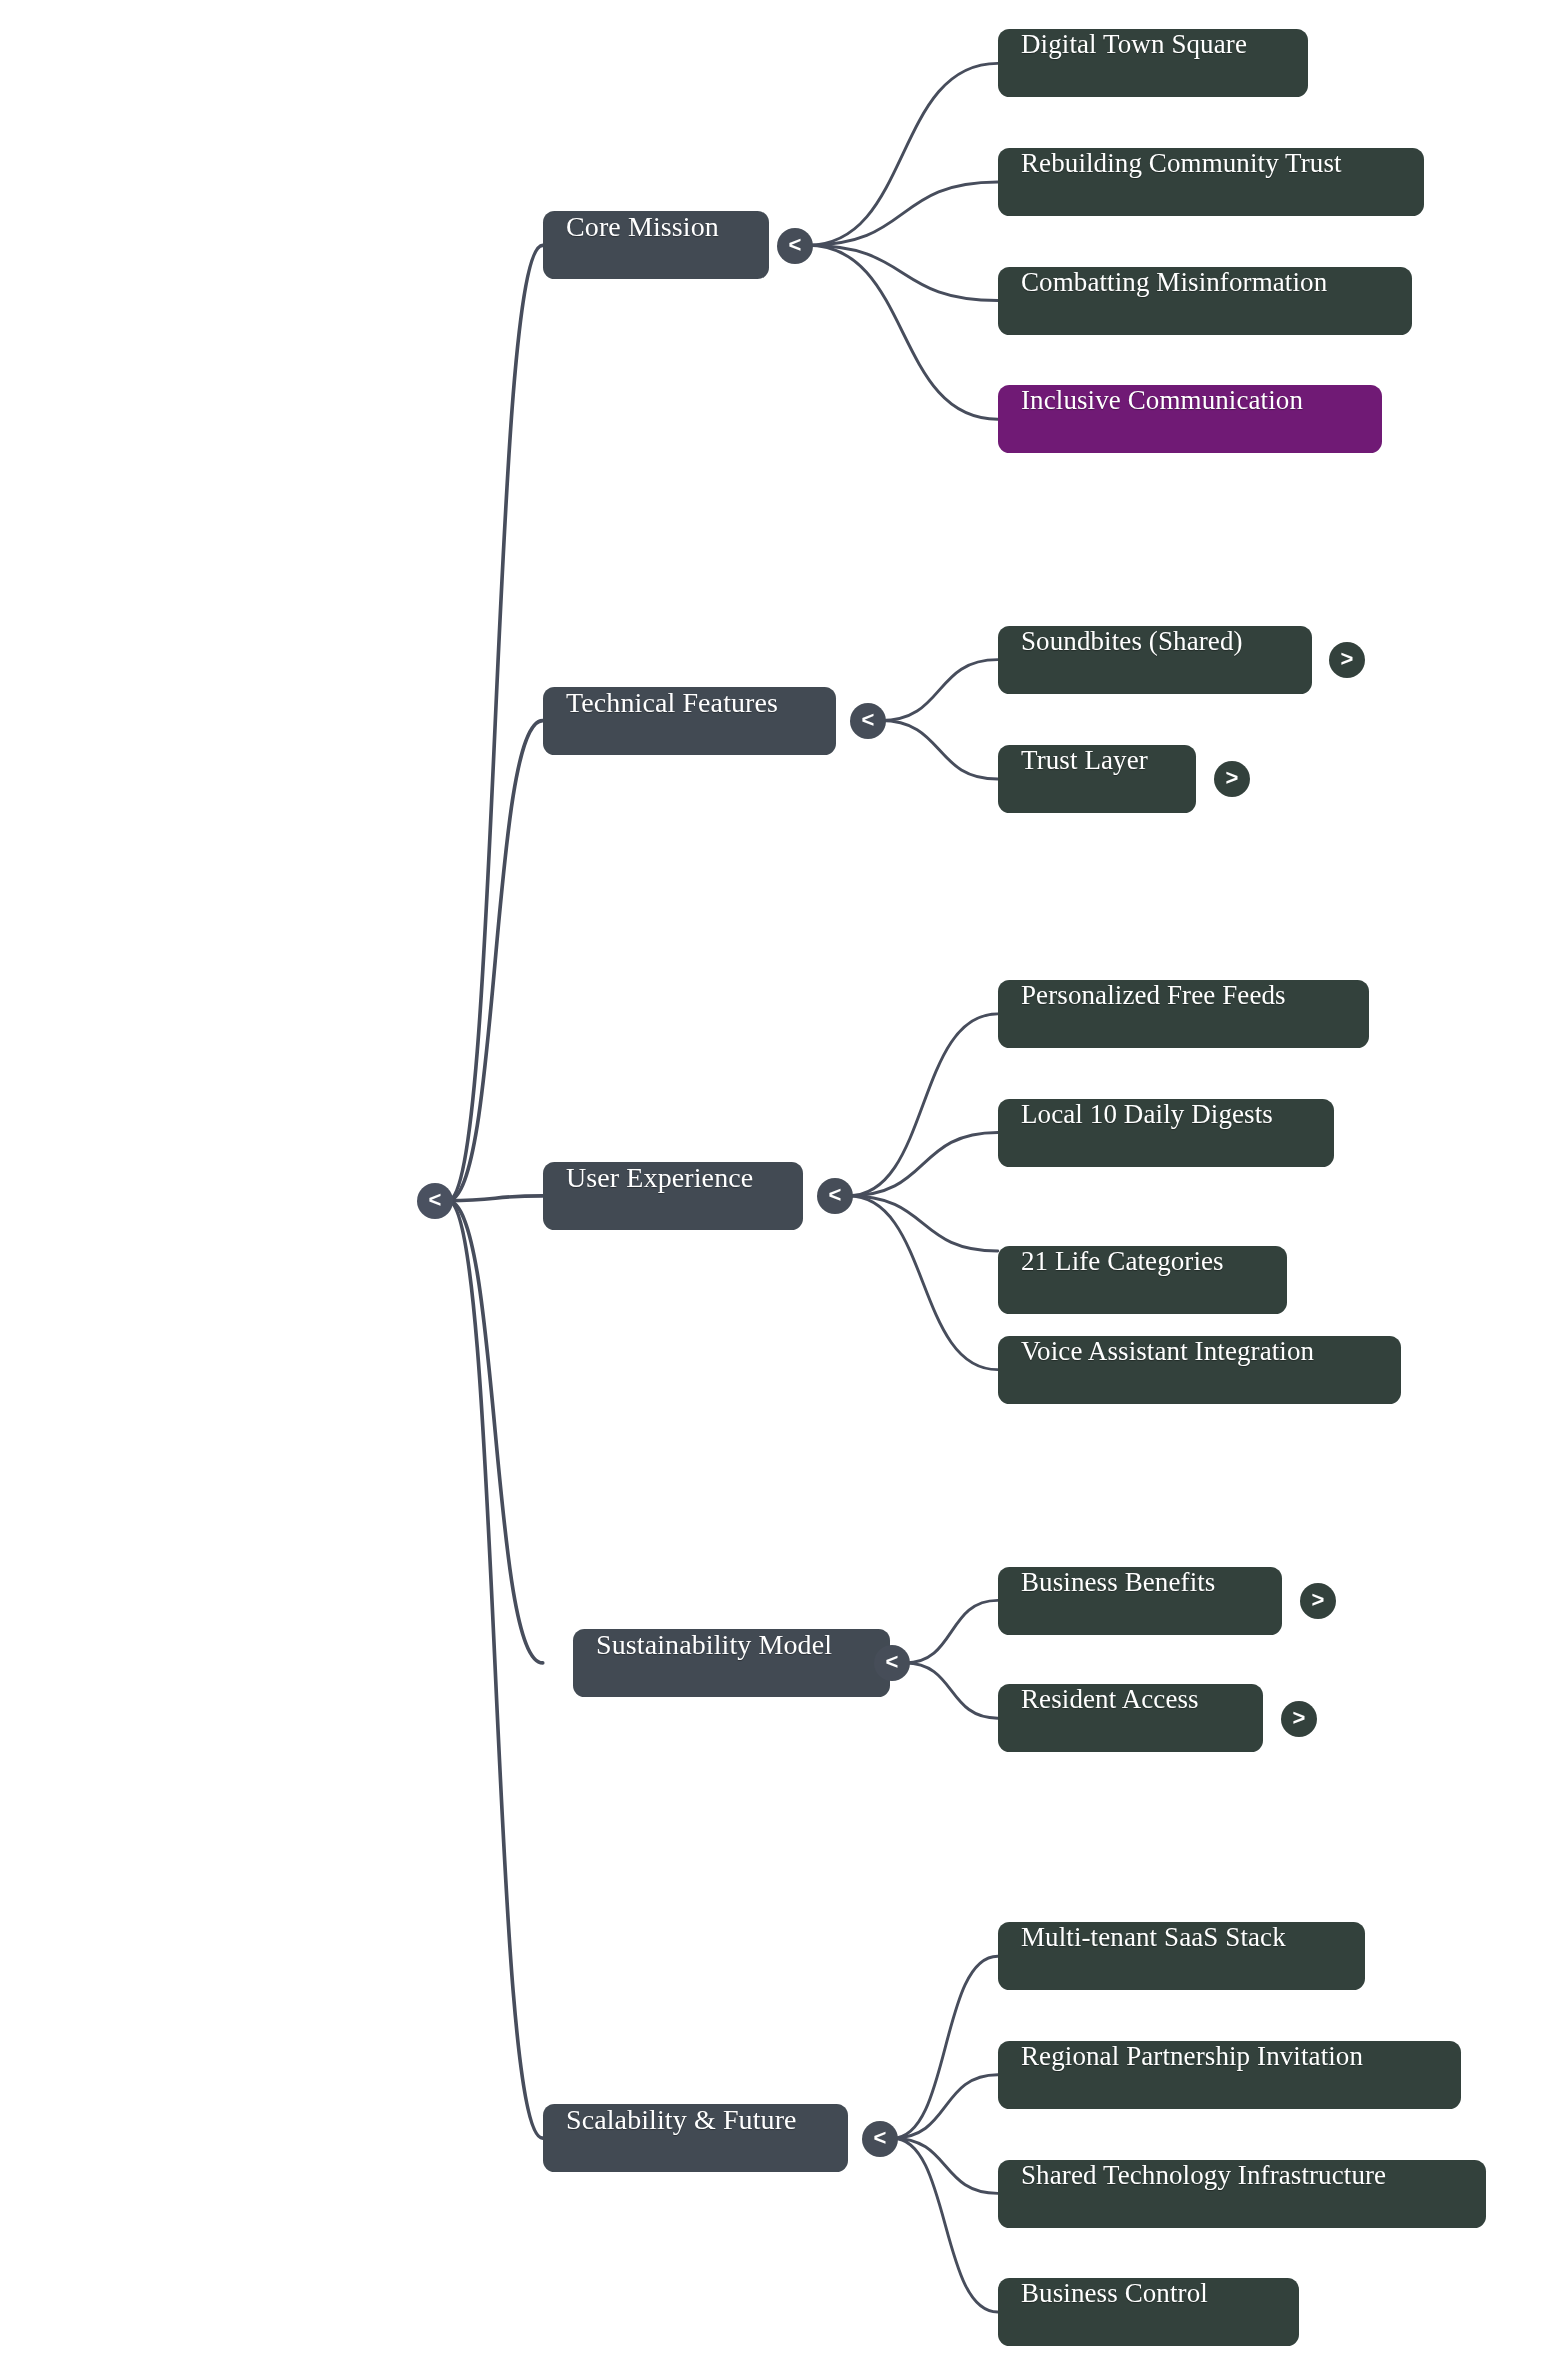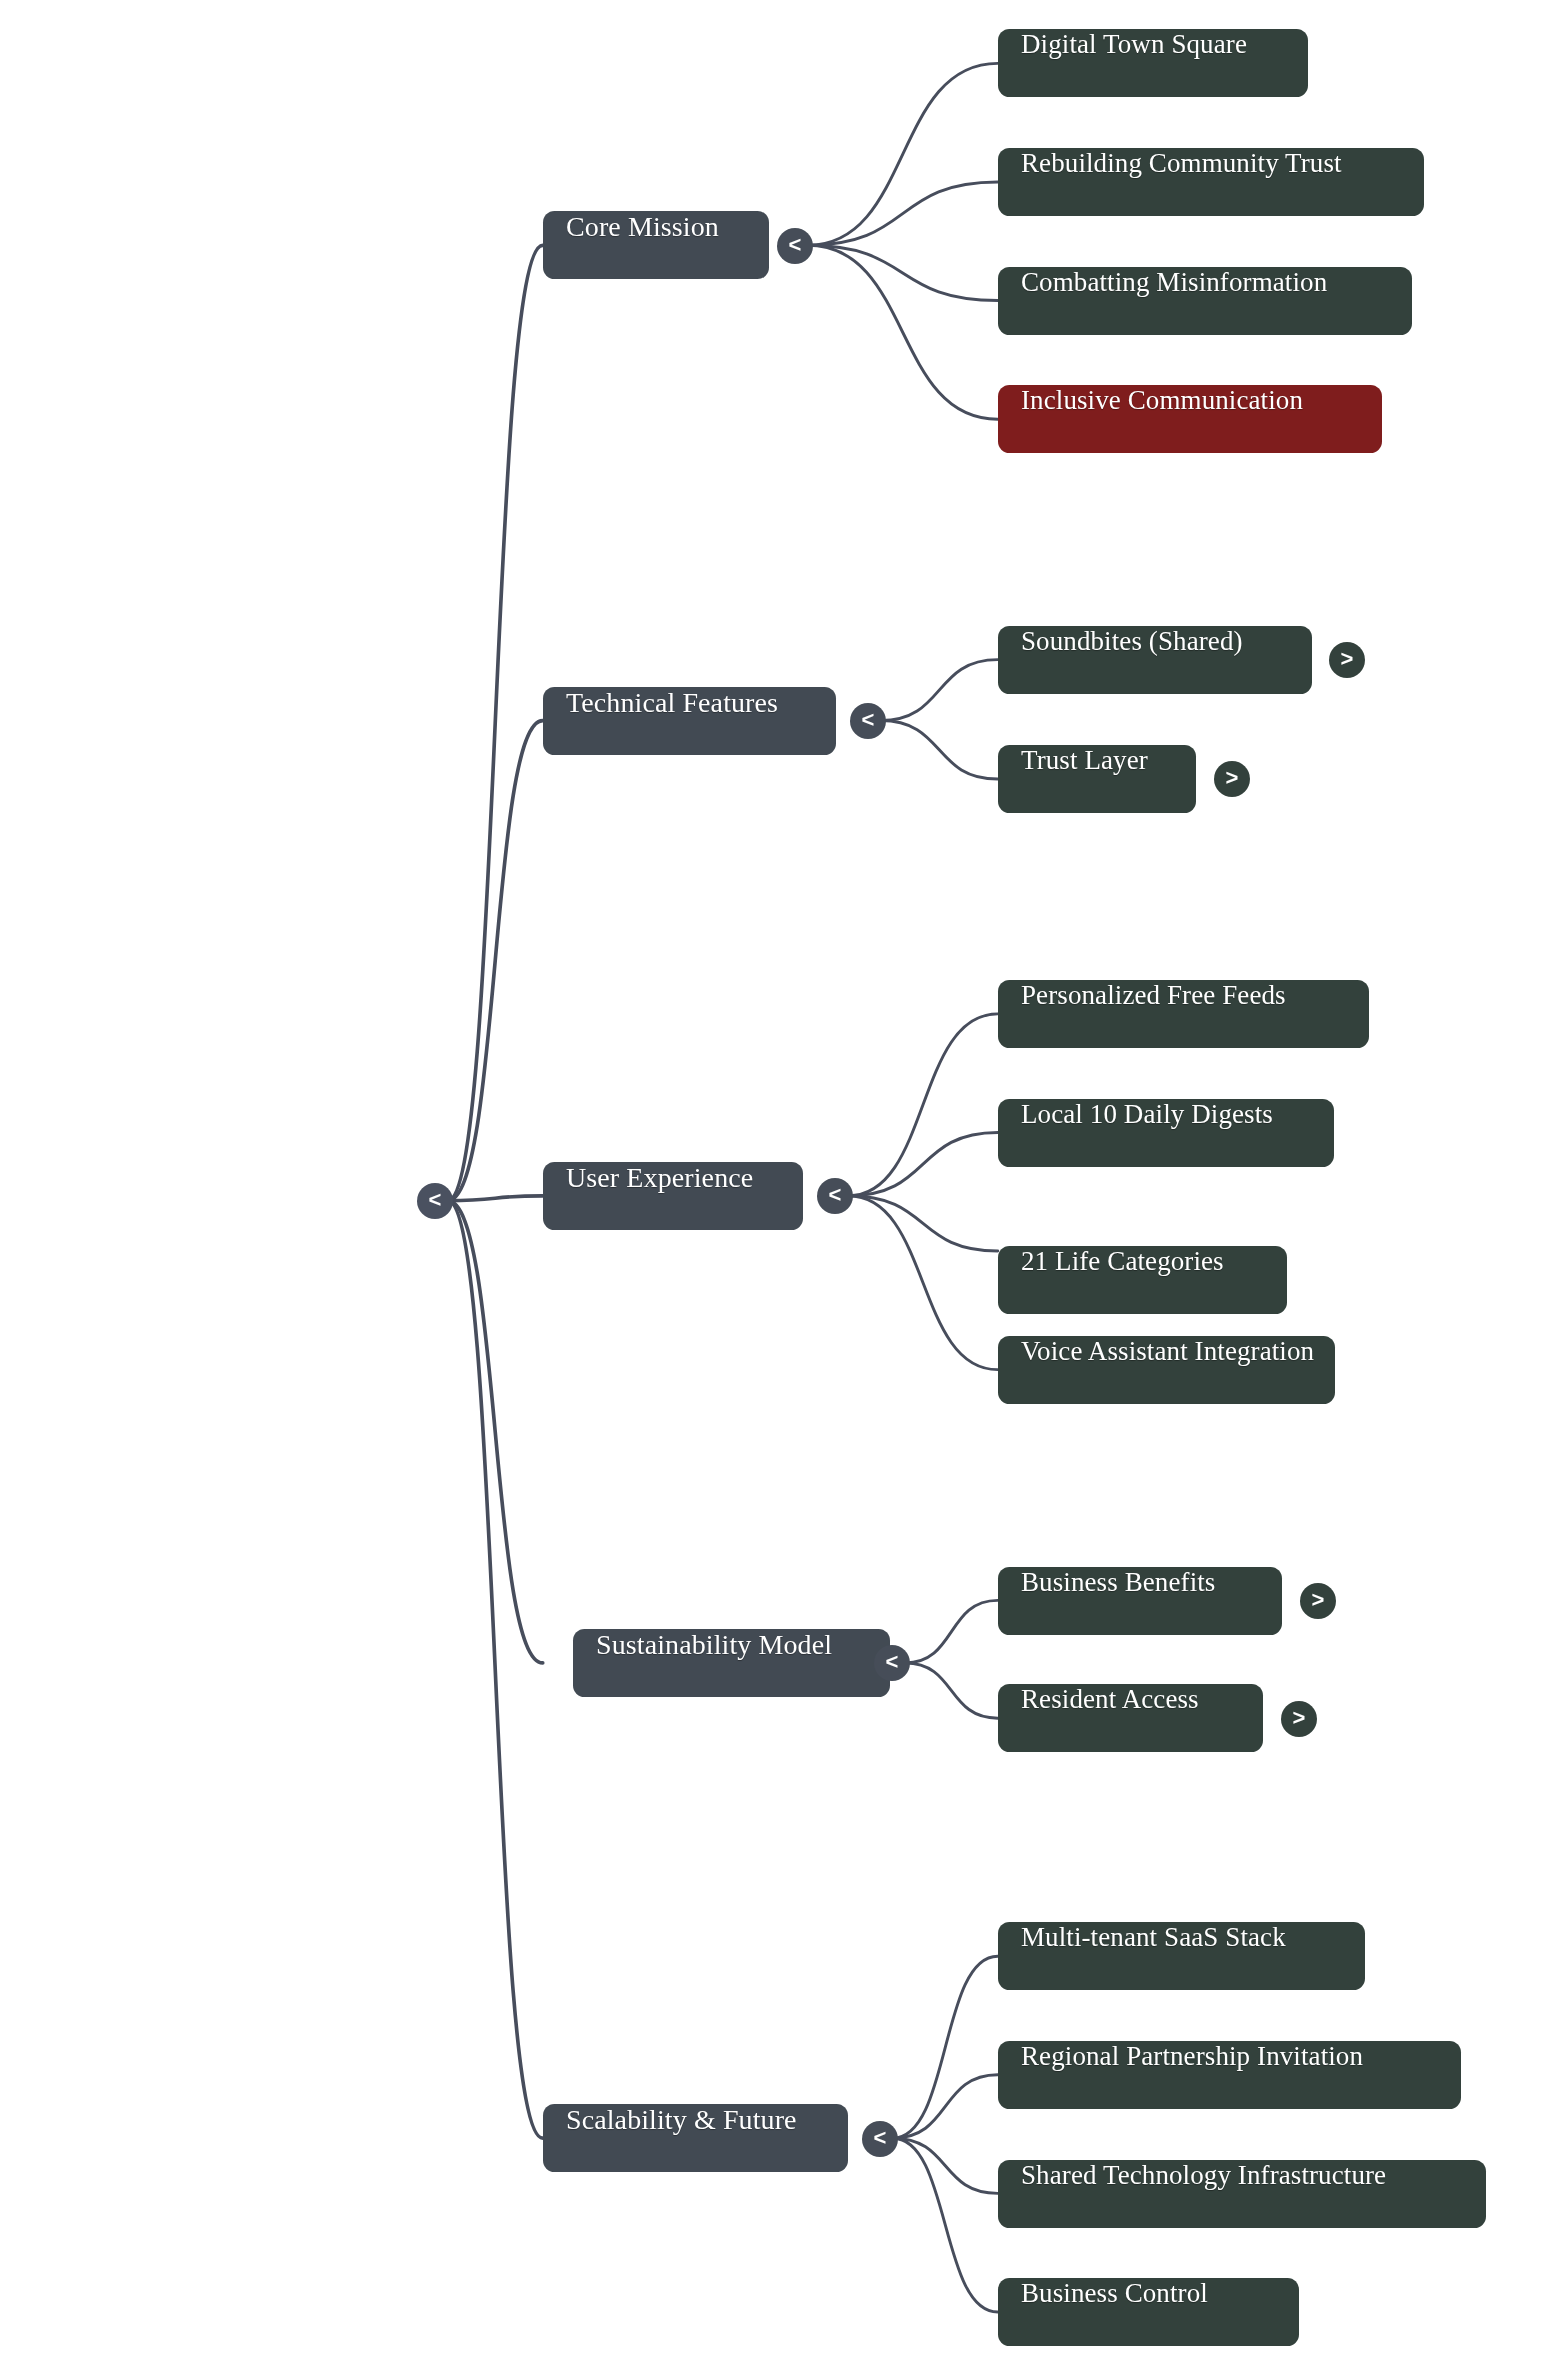--- a/index.html
+++ b/index.html
@@ -142,21 +142,21 @@
   <div id="leaf-layer">
       <div class="node node-leaf" style="left: 998px; top: 29px; width: 310px; background: rgb(51, 65, 60);">
         <span>Digital Town Square</span>
       </div>
       <div class="node node-leaf" style="left: 998px; top: 148px; width: 426px; background: rgb(51, 65, 60);">
         <span>Rebuilding Community Trust</span>
       </div>
       <div class="node node-leaf" style="left: 998px; top: 267px; width: 414px; background: rgb(51, 65, 60);">
         <span>Combatting Misinformation</span>
       </div>
-      <div class="node node-leaf" style="left: 998px; top: 385px; width: 384px; background: #7f1d1d;">
+      <div class="node node-leaf" style="left: 998px; top: 385px; width: 384px; background: #701a75;">
         <span>Inclusive Communication</span>
       </div>
       <div class="node node-leaf" style="left: 998px; top: 626px; width: 314px; background: rgb(51, 65, 60);">
         <span>Soundbites (Shared)</span>
       </div>
       <div class="toggle toggle-green" style="left: 1329px; top: 642px;">
         <span>&gt;</span>
       </div>
       <div class="node node-leaf" style="left: 998px; top: 745px; width: 198px; background: rgb(51, 65, 60);">
         <span>Trust Layer</span>
@@ -166,21 +166,21 @@
       </div>
       <div class="node node-leaf" style="left: 998px; top: 980px; width: 371px; background: rgb(51, 65, 60);">
         <span>Personalized Free Feeds</span>
       </div>
       <div class="node node-leaf" style="left: 998px; top: 1099px; width: 336px; background: rgb(51, 65, 60);">
         <span>Local 10 Daily Digests</span>
       </div>
       <div class="node node-leaf" style="left: 998px; top: 1246px; width: 289px; background: rgb(51, 65, 60);">
         <span>21 Life Categories</span>
       </div>
-      <div class="node node-leaf" style="left: 998px; top: 1336px; width: 337px; background: rgb(51, 65, 60);">
+      <div class="node node-leaf" style="left: 998px; top: 1336px; width: 403px; background: rgb(51, 65, 60);">
         <span>Voice Assistant Integration</span>
       </div>
       <div class="node node-leaf" style="left: 998px; top: 1567px; width: 284px; background: rgb(51, 65, 60);">
         <span>Business Benefits</span>
       </div>
       <div class="toggle toggle-green" style="left: 1300px; top: 1583px;">
         <span>&gt;</span>
       </div>
       <div class="node node-leaf" style="left: 998px; top: 1684px; width: 265px; background: rgb(51, 65, 60);">
         <span>Resident Access</span>

